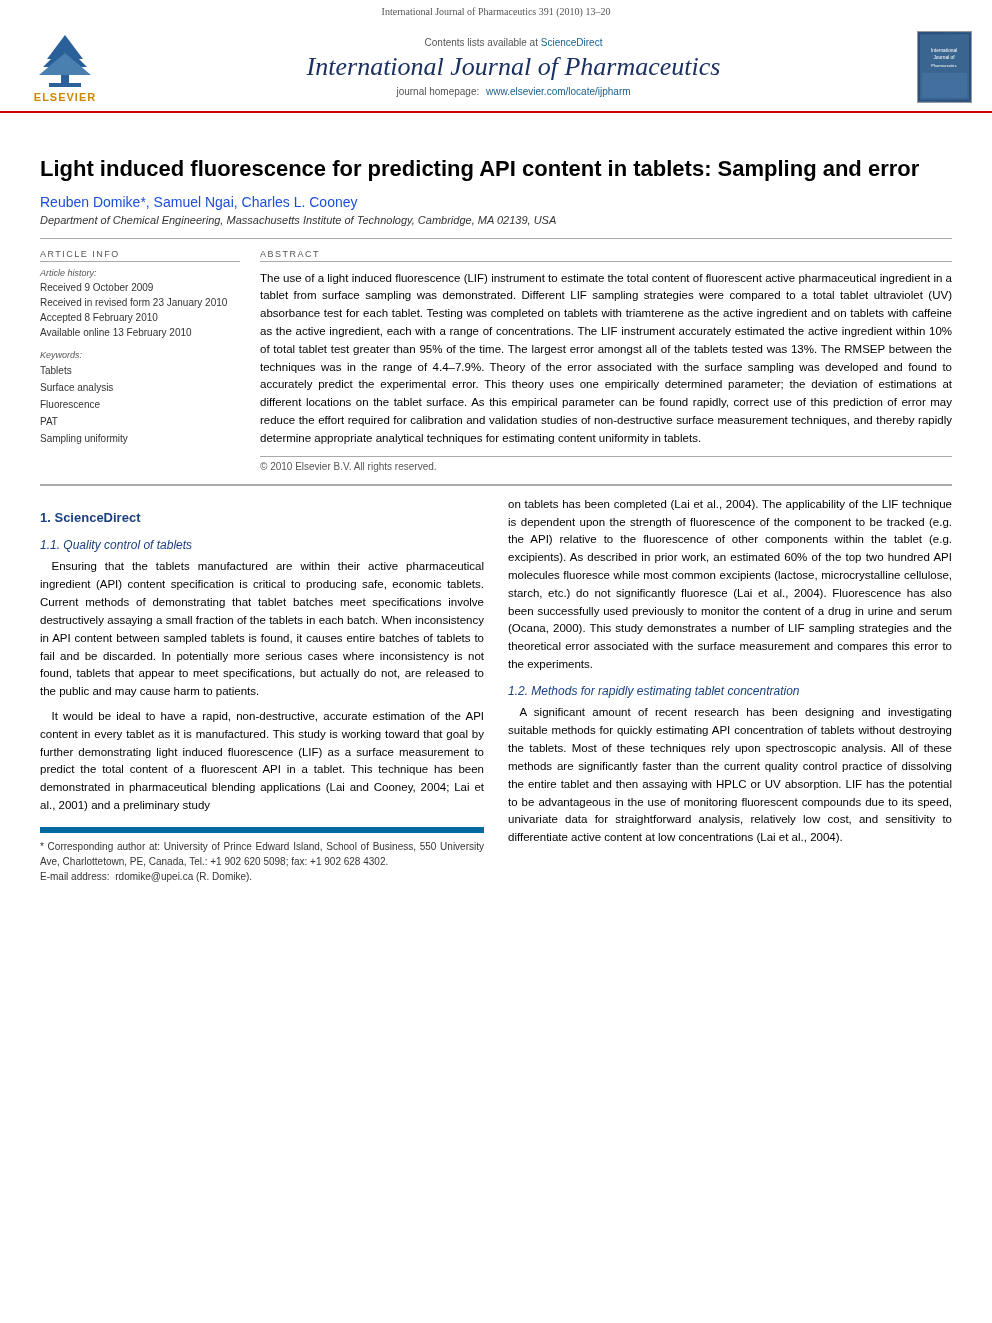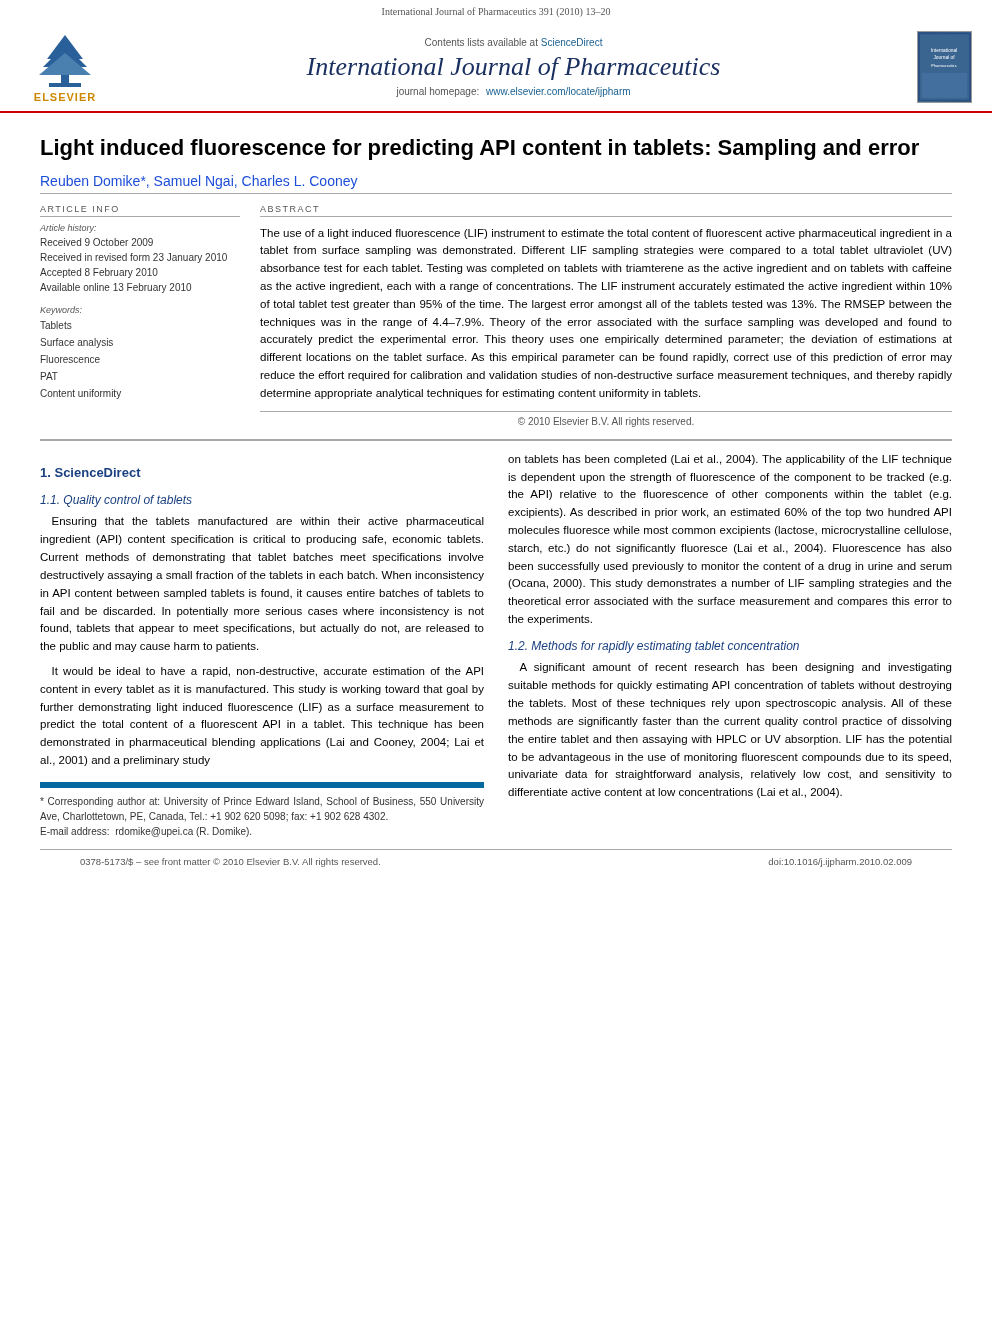--- a/index.html
+++ b/index.html
@@ -90,21 +90,21 @@
       display: flex;
       align-items: center;
       justify-content: center;
       font-size: 7px;
       color: #fff;
       text-align: center;
     }
 
     
     .article-content {
-      padding: 5px 40px 20px;
+      padding: 26px 40px 20px;
     }
 
     
     .article-title {
       font-size: 22px;
       font-weight: bold;
       color: #000;
       line-height: 1.3;
       margin-bottom: 10px;
       margin-top: 16px;
@@ -187,21 +187,21 @@
     }
     .abstract-text {
       font-size: 11.5px;
       line-height: 1.55;
       color: #000;
       text-align: justify;
       font-family: Arial, sans-serif;
     }
 
     .copyright-line {
-      text-align: center;
+      text-align: left;
       font-size: 10px;
       color: #555;
       font-family: Arial, sans-serif;
       margin-top: 8px;
       padding-top: 4px;
       border-top: 1px solid #aaa;
     }
 
     
     .body-columns {
@@ -320,39 +320,40 @@
 </div>
 
 <div class="article-content">
 
   <div class="article-title">Light induced fluorescence for predicting API content in tablets: Sampling and error</div>
 
   <div class="authors">
     <span>Reuben Domike*, Samuel Ngai, Charles L. Cooney</span>
   </div>
 
+  <div class="affiliation">Department of Chemical Engineering, Massachusetts Institute of Technology, Cambridge, MA 02139, USA</div>
 
   <div class="article-meta">
 
     <div class="article-info">
       <div class="info-section-title">Article Info</div>
 
       <div class="info-label">Article history:</div>
       <div class="info-item">Received 9 October 2009</div>
       <div class="info-item">Received in revised form 23 January 2010</div>
       <div class="info-item">Accepted 8 February 2010</div>
       <div class="info-item">Available online 13 February 2010</div>
 
       <div class="info-label" style="margin-top:10px;">Keywords:</div>
       <div class="keywords-list">
         <div>Tablets</div>
         <div>Surface analysis</div>
         <div>Fluorescence</div>
         <div>PAT</div>
-        <div>Content uniformity</div>
+        <div>Sampling uniformity</div>
       </div>
     </div>
 
     <div class="abstract-block">
       <div class="abstract-title">Abstract</div>
       <div class="abstract-text">The use of a light induced fluorescence (LIF) instrument to estimate the total content of fluorescent active pharmaceutical ingredient in a tablet from surface sampling was demonstrated. Different LIF sampling strategies were compared to a total tablet ultraviolet (UV) absorbance test for each tablet. Testing was completed on tablets with triamterene as the active ingredient and on tablets with caffeine as the active ingredient, each with a range of concentrations. The LIF instrument accurately estimated the active ingredient within 10% of total tablet test greater than 95% of the time. The largest error amongst all of the tablets tested was 13%. The RMSEP between the techniques was in the range of 4.4–7.9%. Theory of the error associated with the surface sampling was developed and found to accurately predict the experimental error. This theory uses one empirically determined parameter; the deviation of estimations at different locations on the tablet surface. As this empirical parameter can be found rapidly, correct use of this prediction of error may reduce the effort required for calibration and validation studies of non-destructive surface measurement techniques, and thereby rapidly determine appropriate analytical techniques for estimating content uniformity in tablets.</div>
       <div class="copyright-line">© 2010 Elsevier B.V. All rights reserved.</div>
     </div>
 
   </div>
@@ -392,18 +393,14 @@
         <span>1.2.</span>
         <span>Methods for rapidly estimating tablet concentration</span>
       </div>
 
       <p class="indent">A significant amount of recent research has been designing and investigating suitable methods for quickly estimating API concentration of tablets without destroying the tablets. Most of these techniques rely upon spectroscopic analysis. All of these methods are significantly faster than the current quality control practice of dissolving the entire tablet and then assaying with HPLC or UV absorption. LIF has the potential to be advantageous in the use of monitoring fluorescent compounds due to its speed, univariate data for straightforward analysis, relatively low cost, and sensitivity to differentiate active content at low concentrations (Lai et al., 2004).</p>
 
     </div>
 
   </div>
 
-  <div class="bottom-bar">
-    <span>0378-5173/$ – see front matter © 2010 Elsevier B.V. All rights reserved.</span>
-    <span>doi:10.1016/j.ijpharm.2010.02.009</span>
-  </div>
 
 </div>
 
 </body></html>

